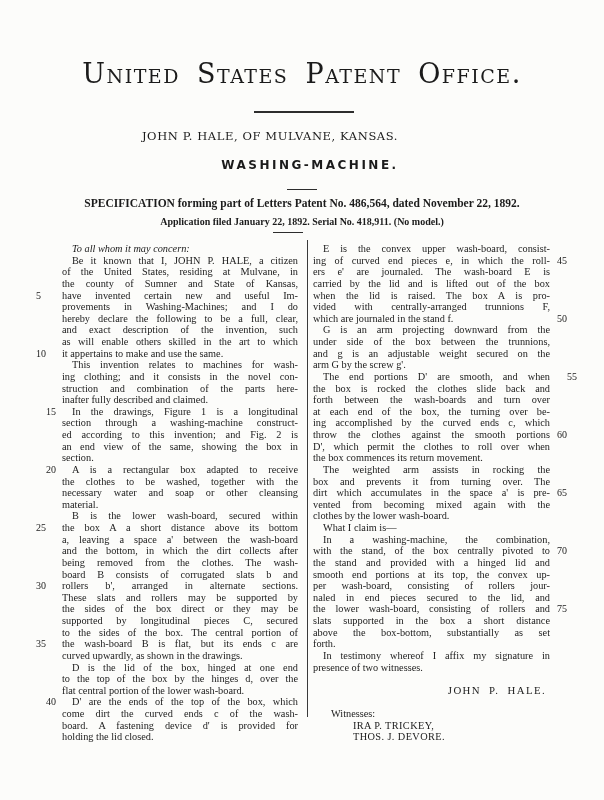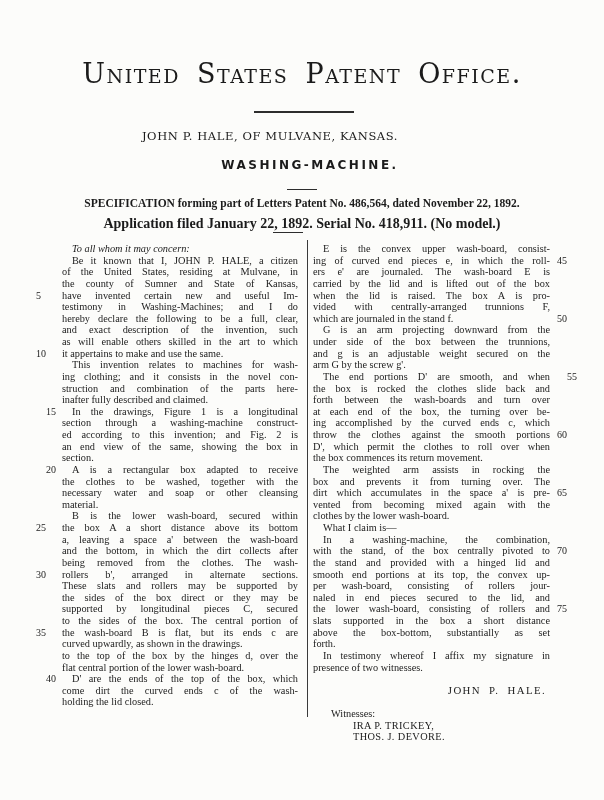--- a/index.html
+++ b/index.html
@@ -15,21 +15,21 @@
   .rule-2 { top:189px; left:287px; width:30px; }
   .rule-3 { top:232px; left:273px; width:30px; }
   .inventor-line { position:absolute; top:129px; left:0; width:540px; text-align:center;
     font-family:"DejaVu Serif",serif; font-size:11.5px; letter-spacing:0.6px; }
   .invention-title { position:absolute; top:158px; left:8px; width:604px; text-align:center;
     font-family:"DejaVu Sans","Liberation Sans",sans-serif; font-weight:bold;
     font-size:12px; letter-spacing:2.5px; }
   .spec-line { position:absolute; top:197px; left:0; width:604px; text-align:center;
     font-weight:bold; font-size:11.5px; }
   .app-line { position:absolute; top:216px; left:0; width:604px; text-align:center;
-    font-weight:bold; font-size:14px; }
+    font-weight:bold; font-size:10px; }
 
   
   .col { position:absolute; top:243px; }
   .col-left  { left:62px;  width:236px; }
   .col-right { left:313px; width:237px; }
   .col-divider { position:absolute; left:307px; top:240px; width:1px; height:477px; background:#3a3a3a; }
 
   .line { position:relative; height:11.63px; line-height:11.63px; font-size:10.3px;
     text-align:justify; text-align-last:justify; white-space:normal; }
   .line.nojust { text-align:left; text-align-last:left; }
@@ -57,21 +57,21 @@
   <div class="spec-line">SPECIFICATION forming part of Letters Patent No. 486,564, dated November 22, 1892.</div>
   <div class="app-line">Application filed January 22, 1892.  Serial No. 418,911.  (No model.)</div>
   <div class="rule rule-3"></div>
 
   <div class="col col-left" id="col-left">
       <div class="line indent nojust italic"><span class="txt">To all whom it may concern:</span></div>
       <div class="line indent"><span class="txt">Be it known that I, JOHN P. HALE, a citizen</span></div>
       <div class="line"><span class="txt">of the United States, residing at Mulvane, in</span></div>
       <div class="line"><span class="txt">the county of Sumner and State of Kansas,</span></div>
       <div class="line"><span class="txt">have invented certain new and useful Im-</span><span class="num">5</span></div>
-      <div class="line"><span class="txt">testimony in Washing-Machines; and I do</span></div>
+      <div class="line"><span class="txt">provements in Washing-Machines; and I do</span></div>
       <div class="line"><span class="txt">hereby declare the following to be a full, clear,</span></div>
       <div class="line"><span class="txt">and exact description of the invention, such</span></div>
       <div class="line"><span class="txt">as will enable others skilled in the art to which</span></div>
       <div class="line nojust"><span class="txt">it appertains to make and use the same.</span><span class="num">10</span></div>
       <div class="line indent"><span class="txt">This invention relates to machines for wash-</span></div>
       <div class="line"><span class="txt">ing clothing; and it consists in the novel con-</span></div>
       <div class="line"><span class="txt">struction and combination of the parts here-</span></div>
       <div class="line nojust"><span class="txt">inafter fully described and claimed.</span></div>
       <div class="line indent"><span class="txt">In the drawings, Figure 1 is a longitudinal</span><span class="num">15</span></div>
       <div class="line"><span class="txt">section through a washing-machine construct-</span></div>
@@ -80,31 +80,34 @@
       <div class="line nojust"><span class="txt">section.</span></div>
       <div class="line indent"><span class="txt">A is a rectangular box adapted to receive</span><span class="num">20</span></div>
       <div class="line"><span class="txt">the clothes to be washed, together with the</span></div>
       <div class="line"><span class="txt">necessary water and soap or other cleansing</span></div>
       <div class="line nojust"><span class="txt">material.</span></div>
       <div class="line indent"><span class="txt">B is the lower wash-board, secured within</span></div>
       <div class="line"><span class="txt">the box A a short distance above its bottom</span><span class="num">25</span></div>
       <div class="line"><span class="txt">a, leaving a space a' between the wash-board</span></div>
       <div class="line"><span class="txt">and the bottom, in which the dirt collects after</span></div>
       <div class="line"><span class="txt">being removed from the clothes. The wash-</span></div>
+      <div class="line"><span class="txt">board B consists of corrugated slats b and</span></div>
       <div class="line"><span class="txt">rollers b', arranged in alternate sections.</span><span class="num">30</span></div>
       <div class="line"><span class="txt">These slats and rollers may be supported by</span></div>
       <div class="line"><span class="txt">the sides of the box direct or they may be</span></div>
       <div class="line"><span class="txt">supported by longitudinal pieces C, secured</span></div>
       <div class="line"><span class="txt">to the sides of the box. The central portion of</span></div>
       <div class="line"><span class="txt">the wash-board B is flat, but its ends c are</span><span class="num">35</span></div>
       <div class="line nojust"><span class="txt">curved upwardly, as shown in the drawings.</span></div>
+      <div class="line indent"><span class="txt">D is the lid of the box, hinged at one end</span></div>
       <div class="line"><span class="txt">to the top of the box by the hinges d, over the</span></div>
       <div class="line nojust"><span class="txt">flat central portion of the lower wash-board.</span></div>
       <div class="line indent"><span class="txt">D' are the ends of the top of the box, which</span><span class="num">40</span></div>
       <div class="line"><span class="txt">come dirt the curved ends c of the wash-</span></div>
+      <div class="line"><span class="txt">board. A fastening device d' is provided for</span></div>
       <div class="line nojust"><span class="txt">holding the lid closed.</span></div>
     </div>
   <div class="col-divider"></div>
   <div class="col col-right" id="col-right">
       <div class="line indent"><span class="txt">E is the convex upper wash-board, consist-</span></div>
       <div class="line"><span class="txt">ing of curved end pieces e, in which the roll-</span><span class="num">45</span></div>
       <div class="line"><span class="txt">ers e' are journaled. The wash-board E is</span></div>
       <div class="line"><span class="txt">carried by the lid and is lifted out of the box</span></div>
       <div class="line"><span class="txt">when the lid is raised. The box A is pro-</span></div>
       <div class="line"><span class="txt">vided with centrally-arranged trunnions F,</span></div>

